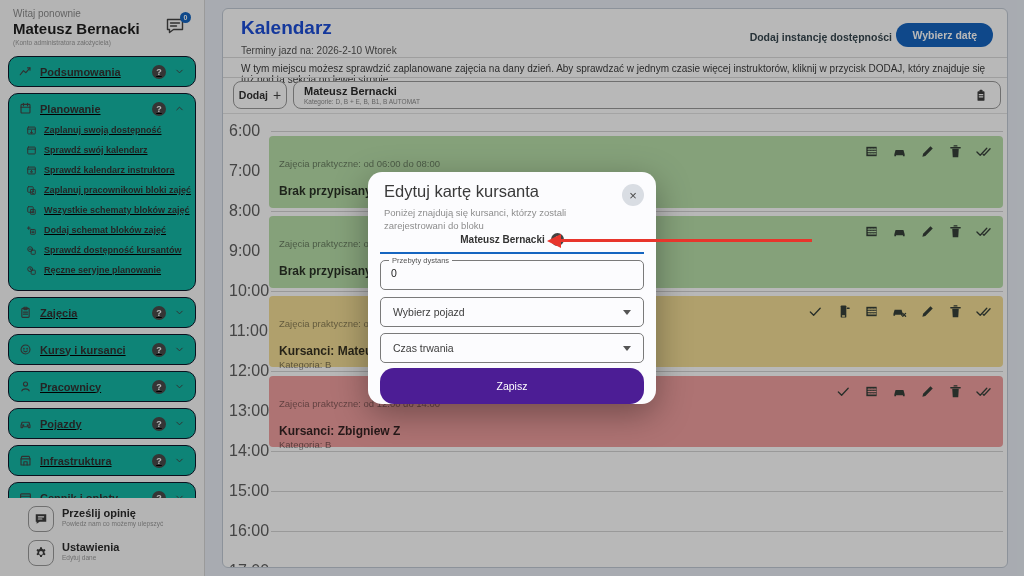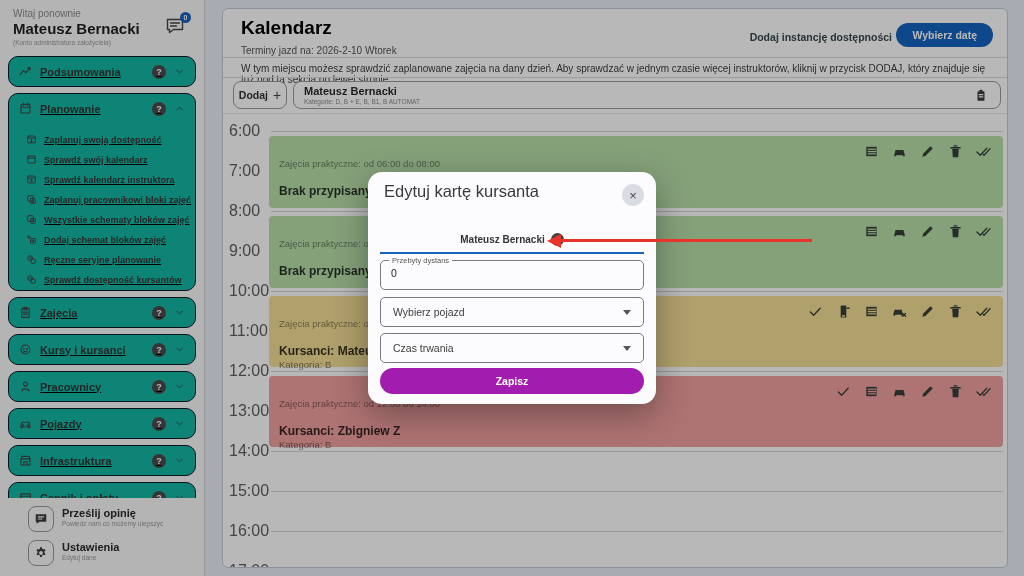--- a/index.html
+++ b/index.html
@@ -16,34 +16,34 @@
   .sb-chat { position:absolute; right:18px; top:18px; width:20px; height:18px; }
   .sb-chat svg { width:18px; height:16px; }
   .badge { position:absolute; right:-5px; top:-6px; min-width:11px; height:11px; border-radius:6px; background:#1565c0; color:#fff; font-size:7px; font-weight:bold; display:flex; align-items:center; justify-content:center; padding:0 2px; }
   .mbox { margin:6px 8px 0 8px; border:1px solid #0f172a; border-radius:10px; background:#14b8a6;text-decoration:underline; }
   .mrow { height:29px; display:flex; align-items:center; gap:8px; padding:0 10px; cursor:pointer; }
   .mrow .lbl { flex:1; font-size:11px; font-weight:bold; color:#323232; }
   .qmark { width:14px; height:14px; border-radius:50%; background:#4a4a4a; color:#fff; font-size:9px; font-weight:bold; display:flex; align-items:center; justify-content:center; flex:none; }
   .chev svg { width:11px; height:11px; display:block; }
   .micon svg { width:13px; height:13px; display:block; }
   .subitems { padding:2px 0 5px 0; }
-  .srow { height:20px; display:flex; align-items:flex-end; gap:7px; padding:0 8px 0 17px; cursor:pointer; }
+  .srow { height:20px; display:flex; align-items:flex-start; gap:7px; padding:0 8px 0 17px; cursor:pointer; }
   .srow .slbl { font-size:9px; font-weight:600; color:#333; white-space:nowrap; }
   .sicon svg { width:11px; height:11px; display:block; }
   .sb-foot { position:absolute; left:0; bottom:0; width:100%; background:#fafafa; padding:4px 8px 6px 24px; }
   .frow { display:flex; align-items:flex-start; gap:8px; padding:4px 4px; cursor:pointer; }
   .ficon { width:26px; height:26px; border:1px solid #9a9a9a; border-radius:8px; display:flex; align-items:center; justify-content:center; flex:none; }
   .ficon svg { width:14px; height:14px; }
   .ftitle { font-size:11px; font-weight:bold; color:#2b2b2b; margin-top:1px; }
   .fsub { font-size:6.5px; color:#9a9a9a; margin-top:1px; }
 
   
   .main { position:absolute; left:205px; top:0; right:0; bottom:0; }
   .panel { position:absolute; left:17px; top:8px; width:786px; height:560px; background:#fff; border:1px solid #c3cbd6; border-radius:6px; }
-  .p-title { position:absolute; left:18px; top:8px; font-size:19px; font-weight:bold; color:#000000; }
+  .p-title { position:absolute; left:18px; top:8px; font-size:19px; font-weight:bold; color:#1d4ed8; }
   .p-sub { position:absolute; left:18px; top:36px; font-size:10px; color:#555; }
   .p-addavail { position:absolute; right:200px; top:22px; font-size:10.5px; font-weight:bold; color:#37474f; cursor:pointer; white-space:nowrap; right:115px; }
   .p-pickdate { position:absolute; right:14px; top:14px; height:24px; padding:0 16px; background:#1565c0; border:none; border-radius:14px; color:#fff; font-size:10.5px; font-weight:bold; font-family:inherit; cursor:pointer; }
   .hr1 { position:absolute; left:0; right:0; top:48px; height:1px; background:#dcdcdc; }
   .p-info { position:absolute; left:18px; top:54px; right:14px; font-size:10px; color:#3c3c3c; }
   .hr2 { position:absolute; left:0; right:0; top:68px; height:1px; background:#dcdcdc; }
   .btn-add { position:absolute; left:10px; top:72px; width:54px; height:28px; border:1px solid #9a9a9a; border-radius:8px; background:#fff; display:flex; align-items:center; justify-content:center; gap:5px; cursor:pointer; font-size:10.5px; font-weight:bold; color:#333; }
   .btn-add .plus { font-size:14px; font-weight:normal; color:#444; }
   .chip { position:absolute; left:70px; top:72px; right:6px; height:28px; border:1px solid #9a9a9a; border-radius:8px; background:#fff; padding:3px 10px; cursor:pointer; }
   .chip-name { font-size:11px; font-weight:bold; color:#2b2b2b; }
@@ -76,21 +76,21 @@
   .m-tab { position:absolute; left:12px; right:12px; top:61px; display:flex; align-items:center; justify-content:center; gap:6px; cursor:pointer; }
   .m-tab .tname { font-size:10px; font-weight:bold; color:#333; }
   .info-i { width:13px; height:13px; border-radius:50%; background:#424242; color:#fff; font-size:8.5px; font-weight:bold; display:flex; align-items:center; justify-content:center; cursor:pointer; }
   .m-underline { position:absolute; left:12px; right:12px; top:80px; height:2px; background:#1565c0; }
   .m-field { position:absolute; left:12px; right:12px; top:88px; height:30px; border:1px solid #7a7a7a; border-radius:5px; }
   .m-field .flabel { position:absolute; left:8px; top:-5px; background:#fcfcfe; padding:0 3px; font-size:7.5px; color:#555; }
   .m-field input { position:absolute; left:10px; top:6px; width:80%; border:none; outline:none; background:transparent; font-size:10.5px; color:#222; font-family:inherit; }
   .m-select { position:absolute; left:12px; right:12px; height:30px; border:1px solid #7a7a7a; border-radius:5px; display:flex; align-items:center; padding:0 12px; cursor:pointer; }
   .m-select .stext { flex:1; font-size:10.5px; color:#3d3d3d; }
   .caret { width:0; height:0; border-left:4px solid transparent; border-right:4px solid transparent; border-top:5px solid #555; }
-  .m-save { position:absolute; left:12px; right:12px; top:196px; height:26px; background:#a21caf; border:none; border-radius:14px; color:#fff; font-size:10.5px; font-weight:bold; font-family:inherit; cursor:pointer; }
+  .m-save { position:absolute; left:12px; right:12px; top:196px; height:36px; background:#4c1d95; border:none; border-radius:14px; color:#fff; font-size:10.5px; font-weight:normal; font-family:inherit; cursor:pointer; }
   .arrow-line { position:absolute; left:560px; top:239px; width:252px; height:3px; background:#e8352c; z-index:60; }
   .arrow-head { position:absolute; left:547px; top:233.5px; width:0; height:0; border-top:7px solid transparent; border-bottom:7px solid transparent; border-right:14px solid #e8352c; z-index:60; }
 
   svg { fill:none; stroke:#444; stroke-width:1.4; stroke-linecap:round; stroke-linejoin:round; }
   svg .f { fill:#3d3d3d; stroke:none; }
   .ev-icons svg { stroke:#37413a; }
   .ev-icons svg .f { fill:#37413a; }
 </style>
 </head>
 <body>
@@ -201,35 +201,35 @@
                 <rect x="6.5" y="6.5" width="7" height="7" rx="1"></rect>
                 <path d="M8.5 9h3M8.5 11h3"></path>
               </svg>
             </span>
           <span class="slbl">Dodaj schemat bloków zajęć</span>
         </div>
         <div class="srow">
           <span class="sicon">
               <svg viewBox="0 0 16 16">
                 <circle cx="6" cy="6" r="3.5"></circle>
+                <path d="M4.5 6h3"></path>
+                <rect x="7.5" y="7.5" width="6" height="6" rx="1"></rect>
+              </svg>
+            </span>
+          <span class="slbl">Sprawdź dostępność kursantów</span>
+        </div>
+        <div class="srow">
+          <span class="sicon">
+              <svg viewBox="0 0 16 16">
+                <circle cx="6" cy="6" r="3.5"></circle>
                 <path d="M6 4.2V6l1.2 1"></path>
                 <rect x="7.5" y="7.5" width="6" height="6" rx="1"></rect>
               </svg>
             </span>
           <span class="slbl">Ręczne seryjne planowanie</span>
-        </div>
-        <div class="srow">
-          <span class="sicon">
-              <svg viewBox="0 0 16 16">
-                <circle cx="6" cy="6" r="3.5"></circle>
-                <path d="M4.5 6h3"></path>
-                <rect x="7.5" y="7.5" width="6" height="6" rx="1"></rect>
-              </svg>
-            </span>
-          <span class="slbl">Sprawdź dostępność kursantów</span>
         </div>
       </div>
     </div>
 
     <div class="mbox">
       <div class="mrow">
         <span class="micon">
             <svg viewBox="0 0 16 16">
               <rect x="3.5" y="3" width="9" height="11" rx="1"></rect>
               <rect x="6" y="1.5" width="4" height="3" rx="0.5"></rect>
@@ -558,20 +558,21 @@
     </div>
   </main>
 
   <div class="backdrop"></div>
 
   <div class="modal">
     <div class="m-title">Edytuj kartę kursanta</div>
     <div class="m-close">
         <span>×</span>
       </div>
+    <div class="m-sub">Poniżej znajdują się kursanci, którzy zostali zarejestrowani do bloku</div>
     <div class="m-tab">
       <span class="tname">Mateusz Bernacki</span>
       <span class="info-i">i</span>
     </div>
     <div class="m-underline"></div>
     <div class="m-field">
       <span class="flabel">Przebyty dystans</span>
       <input value="0" style="">
     </div>
     <div class="m-select" style="top:125px">

